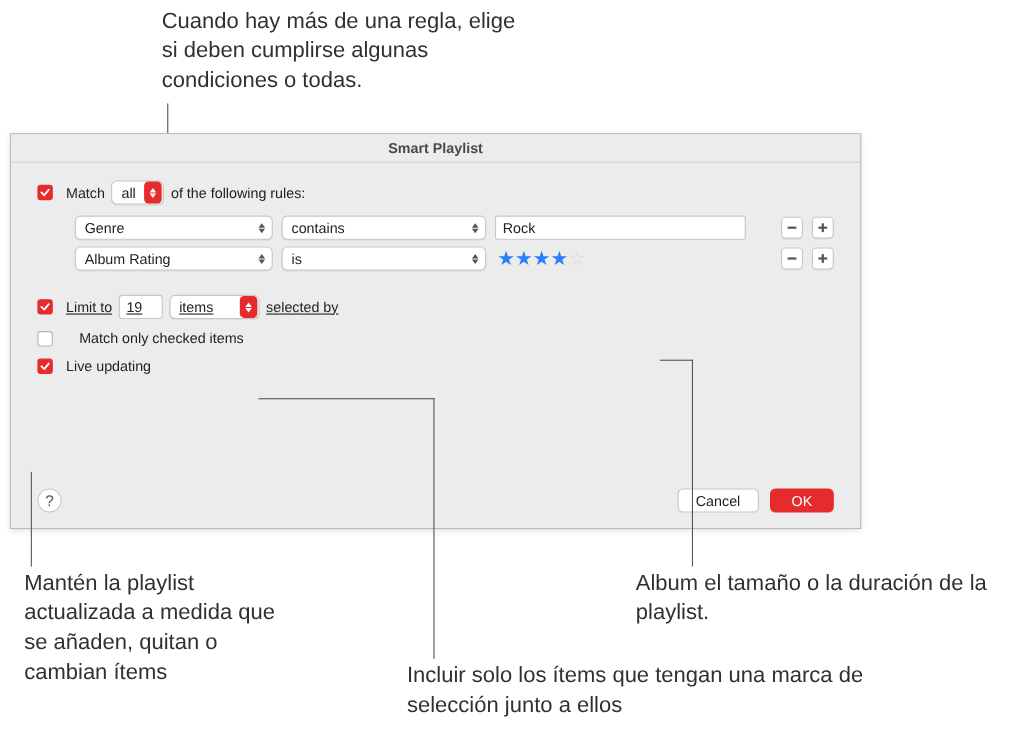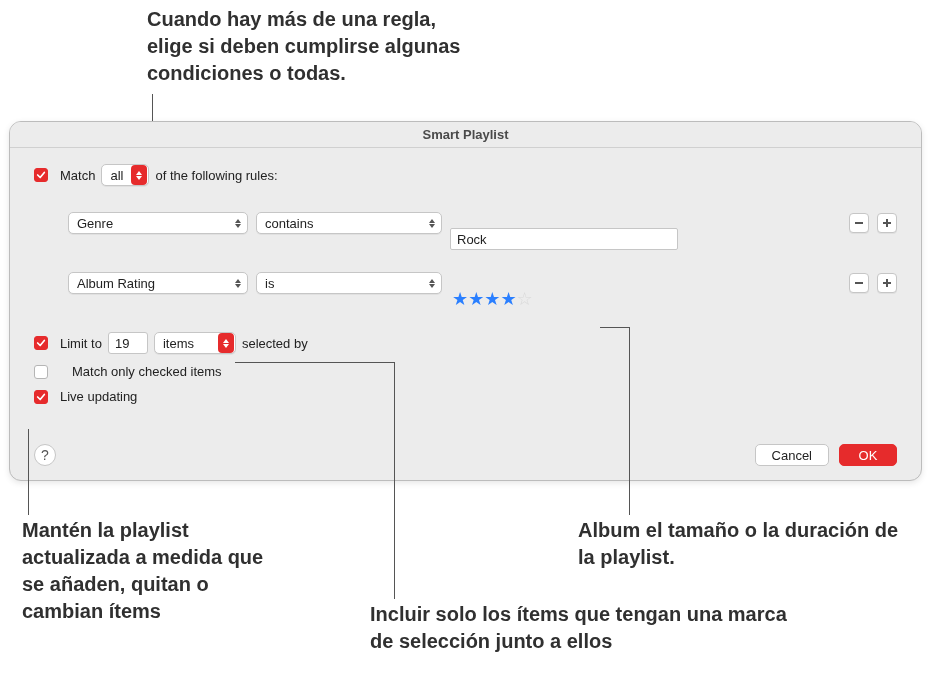--- a/index.html
+++ b/index.html
@@ -13,36 +13,36 @@
     position: relative;
     overflow: hidden;
   }
 
   
   .callout {
     position: absolute;
     font-size: 20px;
     line-height: 1.35;
     color: #303030;
-    font-weight: 700;
+    font-weight: 400;
   }
   .callout-line {
     position: absolute;
     background: #555;
   }
 
   
   .dialog {
     position: absolute;
     left: 9px;
     top: 121px;
-    width: 913px;
+    width: 774px;
     height: 360px;
     border: 1px solid #bcbcbc;
-    border-radius: 12px;
+    border-radius: 0;
     background: #ececec;
     box-shadow: 0 2px 6px rgba(0,0,0,.1);
     overflow: hidden;
   }
   .titlebar {
     height: 26px;
     display: flex;
     align-items: center;
     justify-content: center;
     font-size: 13px;
@@ -120,21 +120,20 @@
   .ruleval {
     flex: 0 0 228px;
     height:22px;
     border:1px solid #c6c6c6;
     background:#fff;
     border-radius:2px;
     padding:2px 6px;
     font-size:13px;
     display:flex;
     align-items:center;
-    margin-top:32px;
   }
   .stars { display:flex; gap:0; font-size:18px; line-height:1; }
   .star { color:#d9d9d9; }
   .star.on { color:#2a7fff; }
   .rule-spacer { flex:1; }
   .rndbtn {
     width:20px; height:20px;
     border:1px solid #c6c6c6;
     border-radius:4px;
     background:#fff;
@@ -278,21 +277,21 @@
         </span>
         <span class="rndbtn">
           <svg width="10" height="10">
               <rect x="4" y="1" width="2" height="8" fill="#555"></rect>
               <rect x="1" y="4" width="8" height="2" fill="#555"></rect>
             </svg>
         </span>
       </div>
     </div>
 
-    <div class="row" style="margin-top:22px;">
+    <div class="row" style="margin-top:22px;text-decoration:underline;">
       <span class="cb checked">
         <svg viewBox="0 0 12 12">
             <path d="M2 6 L5 9 L10 3" stroke="#fff" stroke-width="2" fill="none" stroke-linecap="round" stroke-linejoin="round"></path>
           </svg>
       </span>
       <span class="lbl">Limit to</span>
       <span class="numf">19</span>
       <span class="popup" style="min-width:82px;">
         <span class="pval">items</span>
         <span class="arrows">

